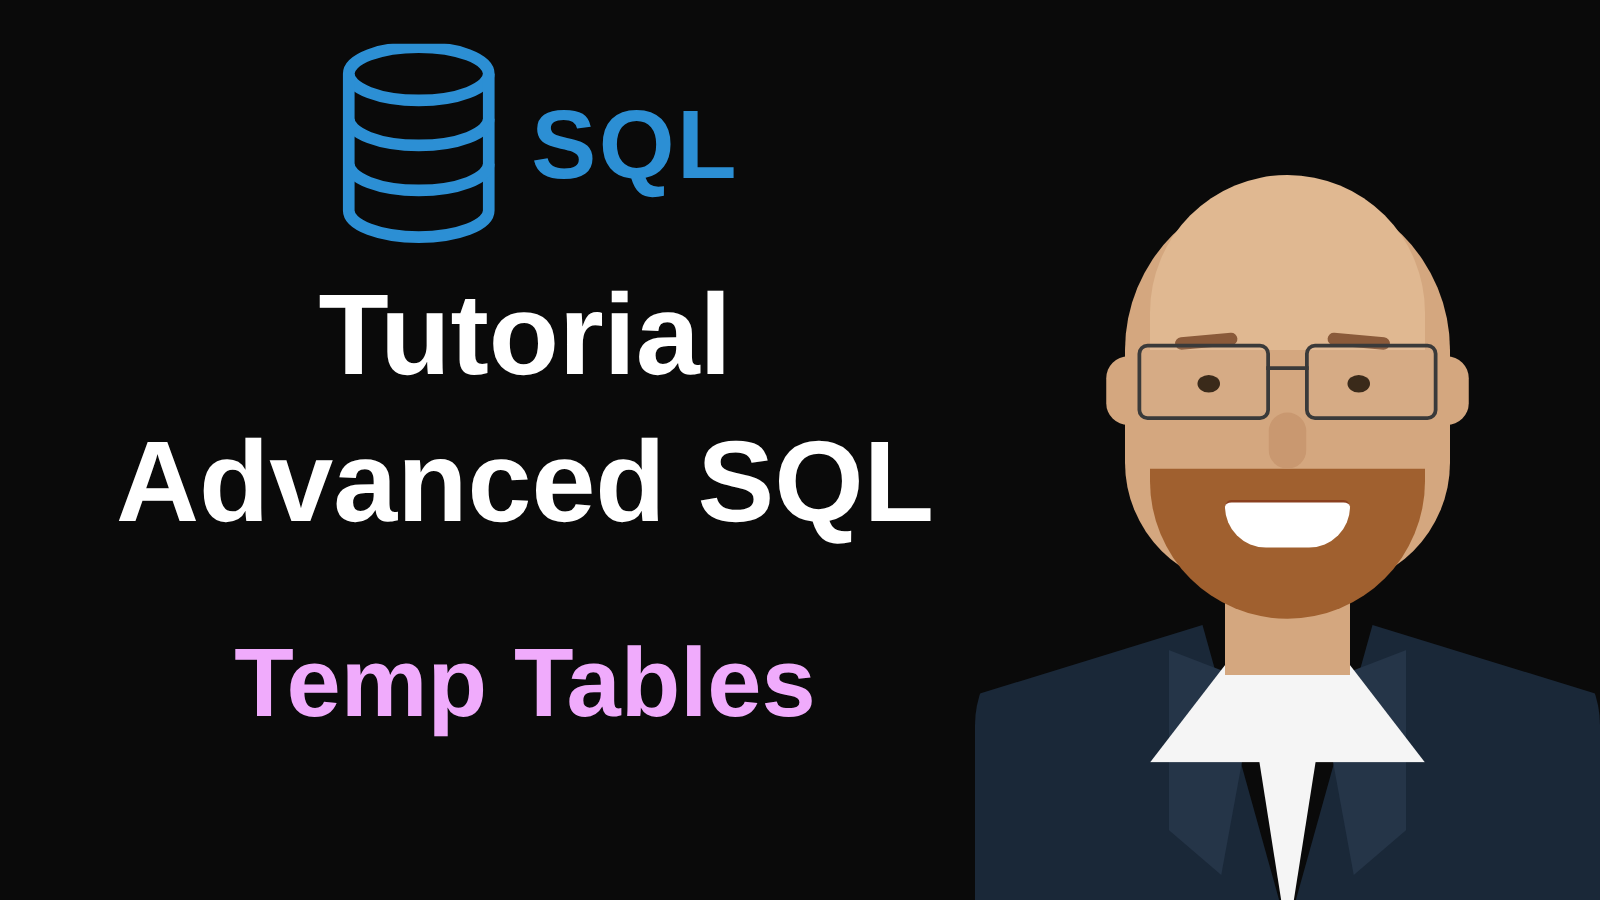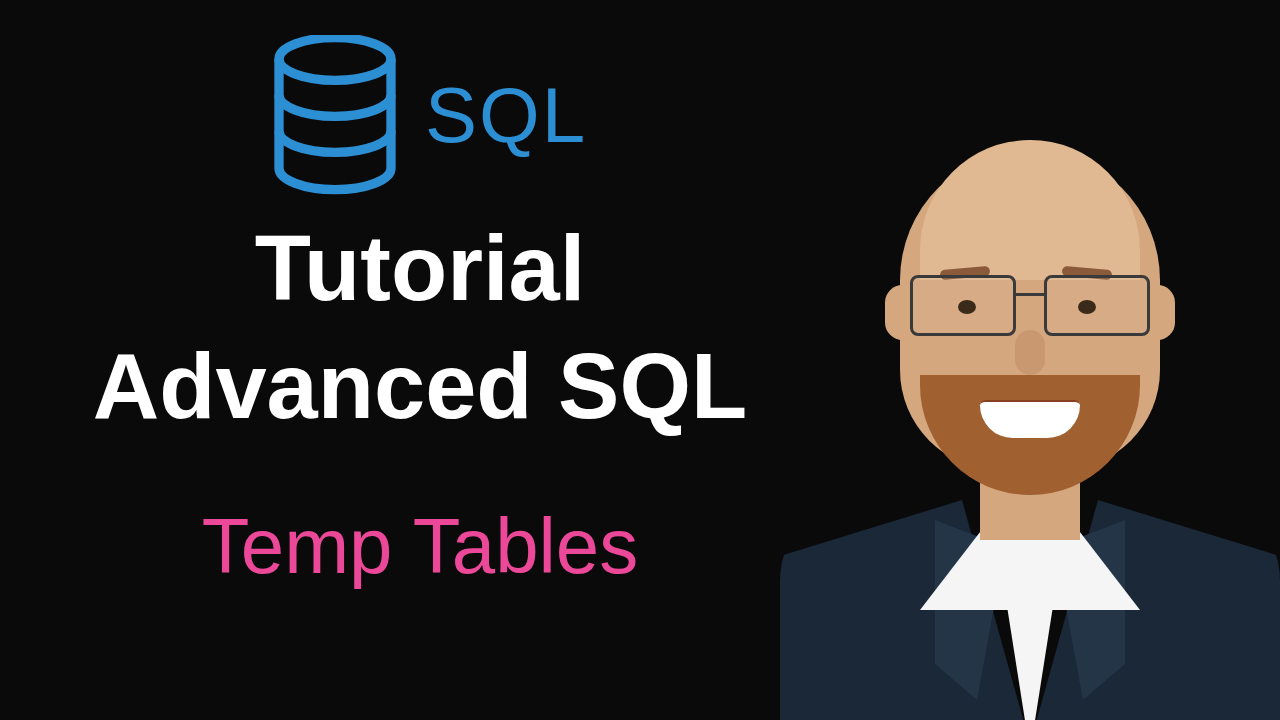--- a/index.html
+++ b/index.html
@@ -23,40 +23,40 @@
     align-items: center;
     gap: 20px;
   }
   .db-icon {
     width: 140px;
     height: 160px;
   }
   .sql-text {
     color: #2c8fd4;
     font-size: 78px;
-    font-weight: normal;
+    font-weight: bold;
     letter-spacing: 2px;
   }
   .title-block {
     position: absolute;
     top: 210px;
     left: 55px;
     width: 730px;
     text-align: center;
   }
   .title-line {
     color: #ffffff;
     font-size: 92px;
     font-weight: bold;
     line-height: 1.28;
   }
   .subtitle {
-    color: #ec4899;
+    color: #f0abfc;
     font-size: 78px;
-    font-weight: normal;
+    font-weight: bold;
     margin-top: 55px;
   }
   .portrait {
     position: absolute;
     right: 0;
     bottom: 0;
     width: 500px;
     height: 600px;
   }
   .head {

